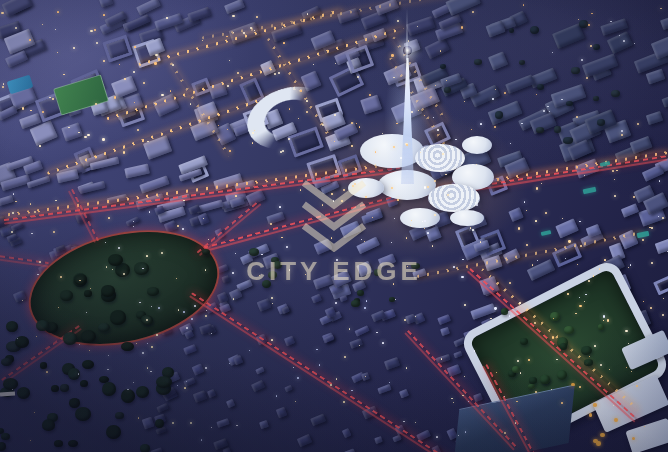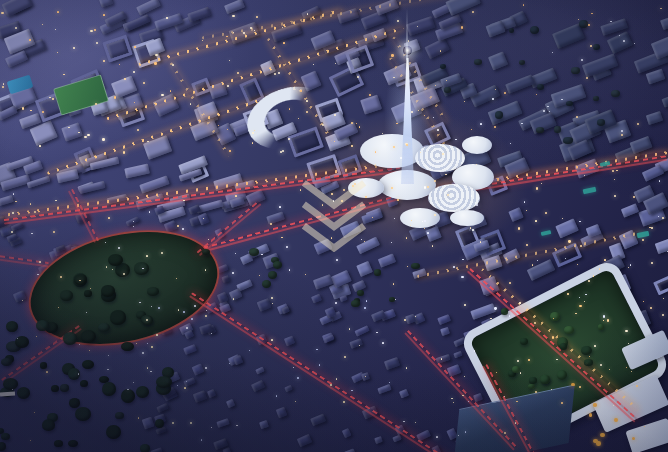--- a/index.html
+++ b/index.html
@@ -1022,14 +1022,15 @@
       <div class="spk" style="left: 595.895px; top: 441.177px; width: 4.63844px; height: 4.63844px; background: rgb(214, 154, 64); box-shadow: rgb(214, 154, 64) 0px 0px 4px;"></div>
     </div>
   <div class="vignette"></div>
 
   <div class="watermark">
     <svg class="wm-logo" viewBox="0 0 78 76">
       <path d="M8 5 L39 28 L70 5"></path>
       <path d="M8 27 L39 50 L70 27"></path>
       <path d="M8 49 L39 72 L70 49"></path>
     </svg>
+    <div class="wm-text">CITY EDGE</div>
   </div>
 </div>
 
 </body></html>

